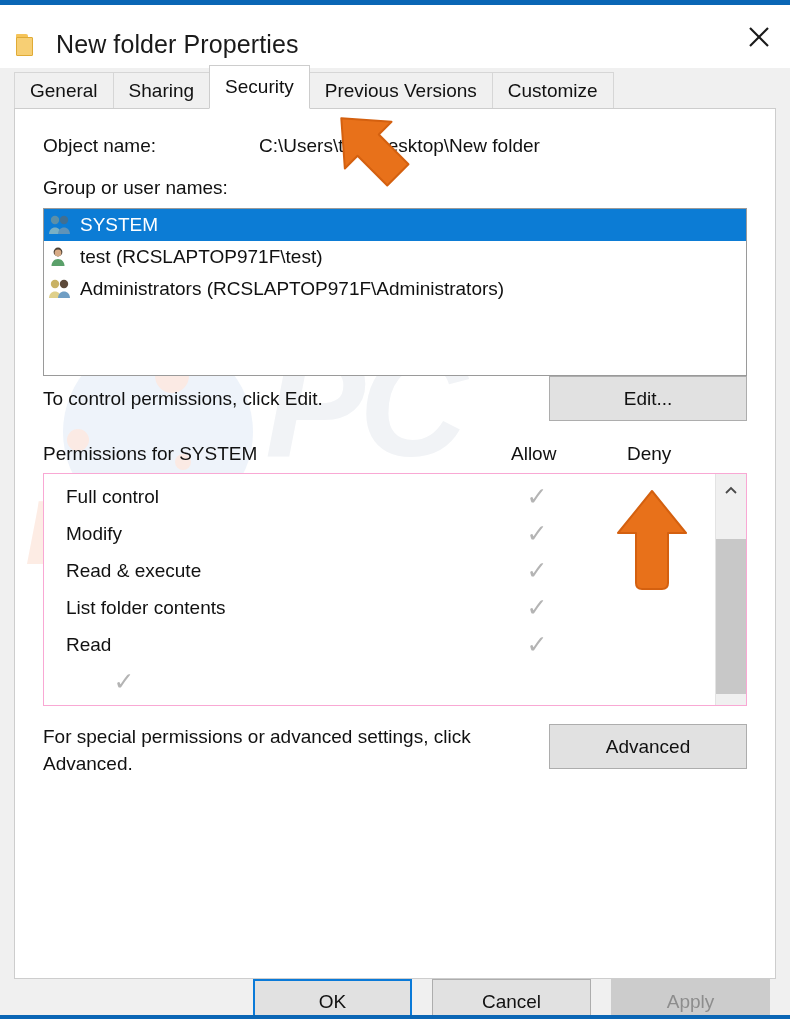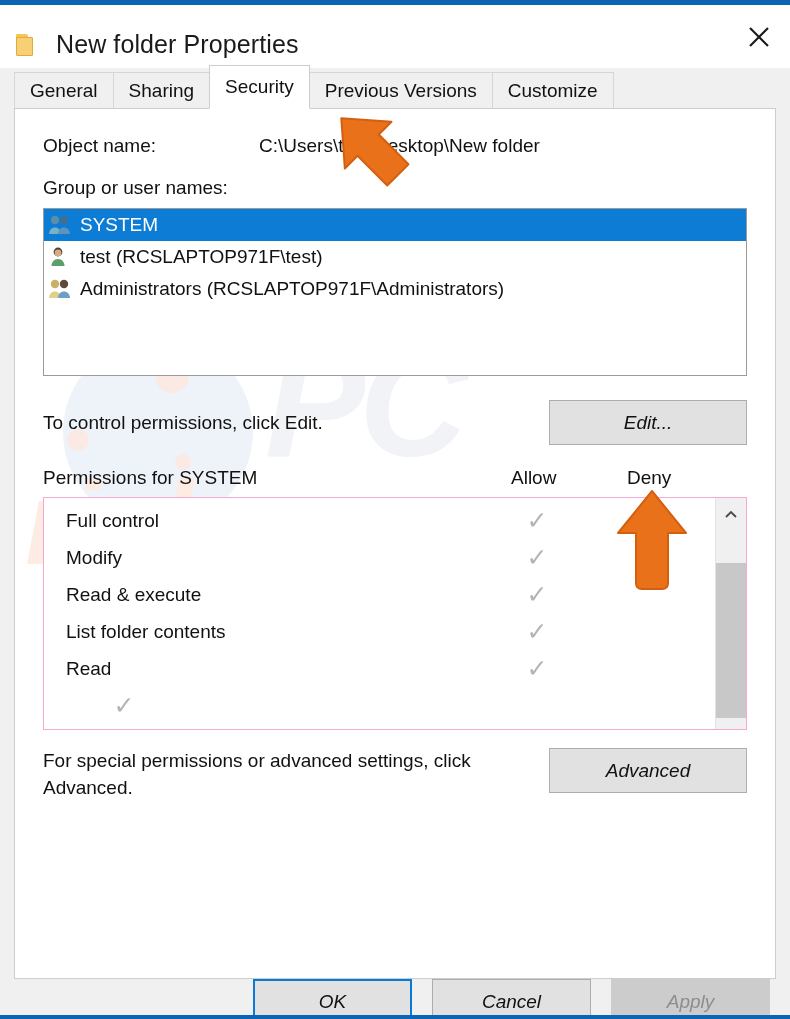--- a/index.html
+++ b/index.html
@@ -206,21 +206,20 @@
     font-size: 19px;
     color: #111;
     margin-bottom: 9px;
   }
 
   
   #userlist {
     border: 1px solid #9a9a9a;
     background: #ffffff;
     height: 168px;
-    margin-bottom: 24px;
     overflow: hidden;
   }
   .user-row {
     display: flex;
     align-items: center;
     height: 32px;
     padding-left: 3px;
     font-size: 19px;
     color: #111;
     cursor: default;
@@ -249,21 +248,20 @@
   .btn {
     background: #e1e1e1;
     border: 1px solid #adadad;
     font-family: "Liberation Sans", sans-serif;
     font-size: 19px;
     color: #111;
     display: flex;
     align-items: center;
     justify-content: center;
     cursor: default;
-    font-style: italic;
   }
   #edit-button { width: 198px; height: 45px; }
   #advanced-button { width: 198px; height: 45px; }
   #advanced-button { align-self: flex-start; }
 
   
   .perm-header {
     display: flex;
     align-items: baseline;
     font-size: 19px;

